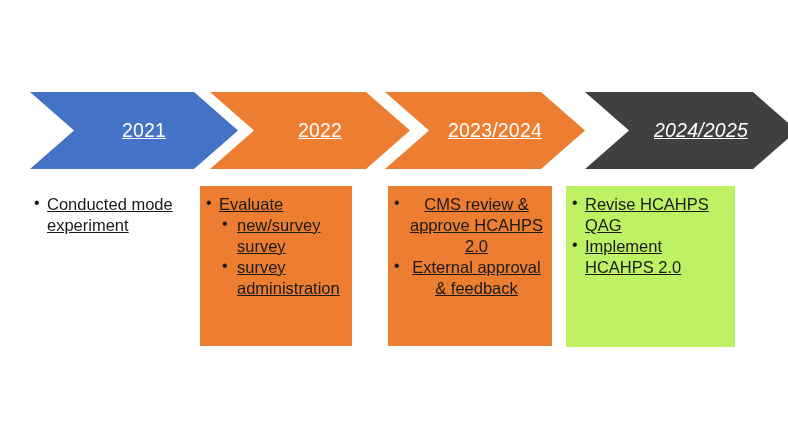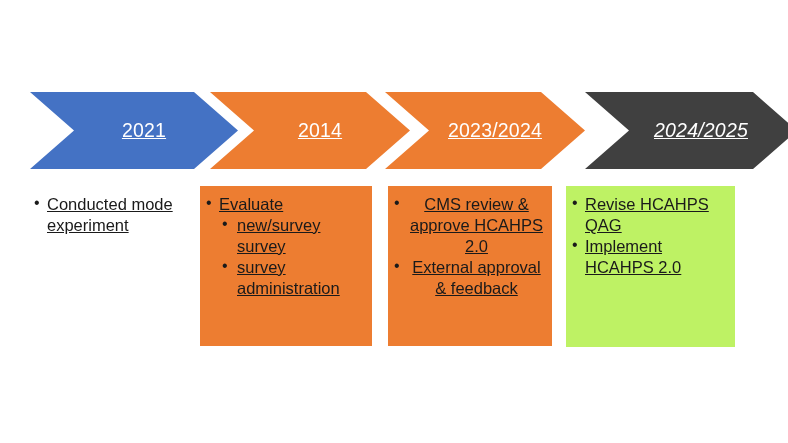--- a/index.html
+++ b/index.html
@@ -83,21 +83,21 @@
   }
   .panel-1 {
     left: 26px;
     width: 156px;
     height: 160px;
     background: transparent;
     padding-left: 8px;
   }
   .panel-2 {
     left: 200px;
-    width: 172px;
+    width: 152px;
     height: 160px;
     background: #ED7D31;
   }
   .panel-3 {
     left: 388px;
     width: 164px;
     height: 160px;
     background: #ED7D31;
     text-align: center;
   }
@@ -151,21 +151,21 @@
 </head>
 <body>
 
 <div id="canvas">
 
   <div class="chevron chev-1">
     <span class="year">2021</span>
   </div>
 
   <div class="chevron chev-2">
-    <span class="year">2014</span>
+    <span class="year">2022</span>
   </div>
 
   <div class="chevron chev-3">
     <span class="year">2023/2024</span>
   </div>
 
   <div class="chevron chev-4">
     <span class="year">2024/2025</span>
   </div>
 

